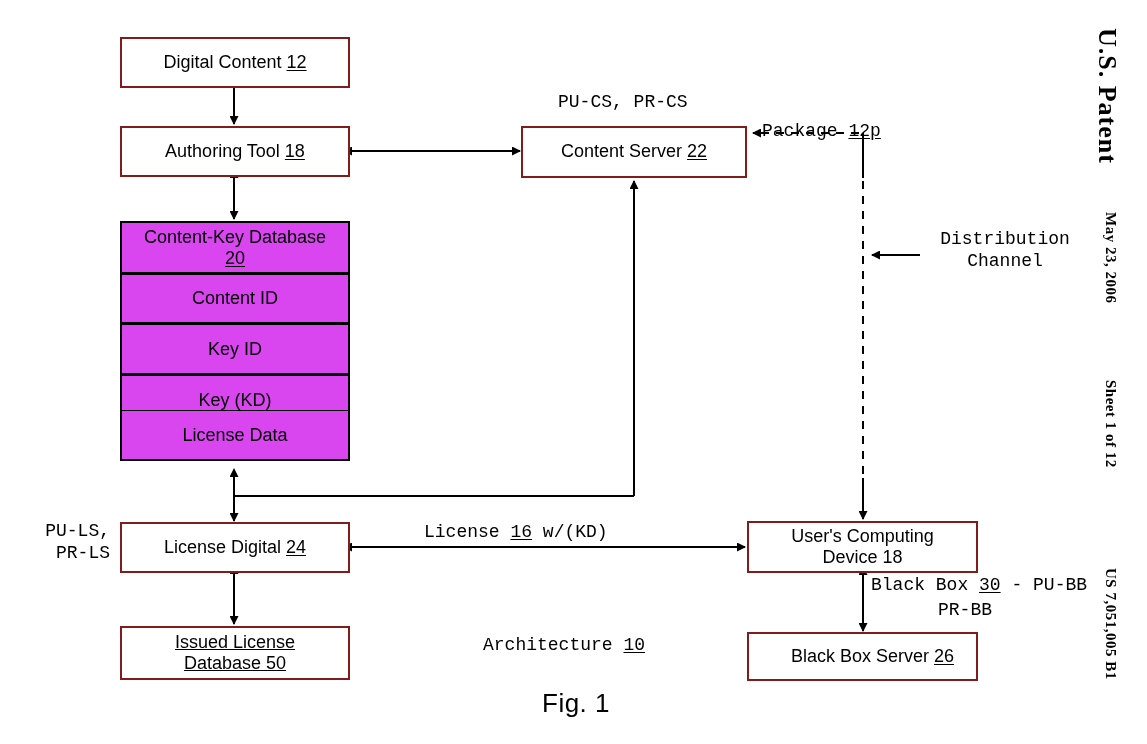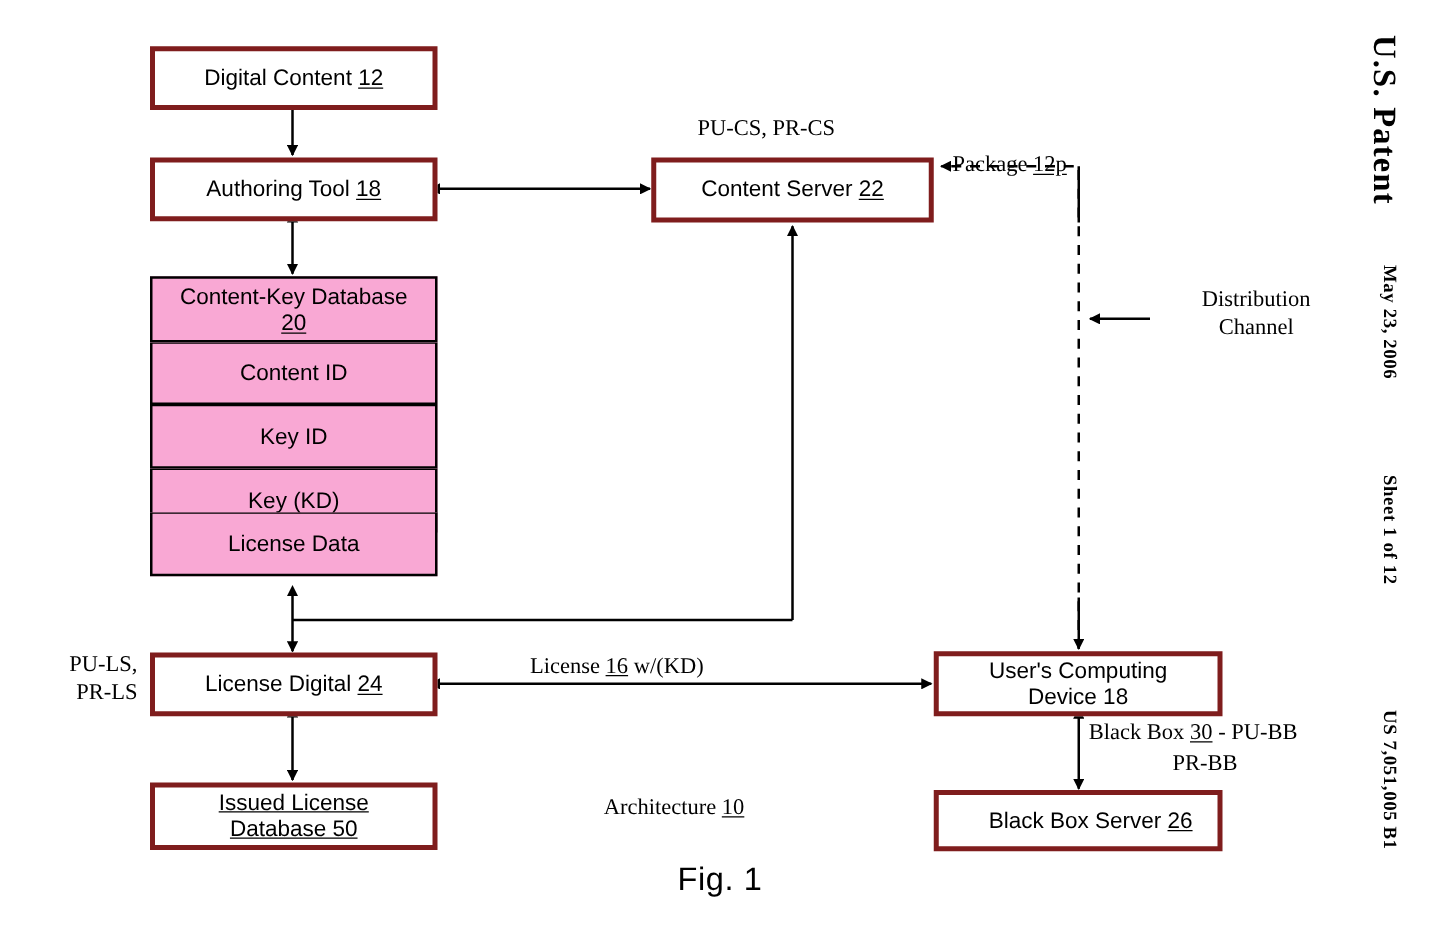--- a/index.html
+++ b/index.html
@@ -12,55 +12,55 @@
     width: 1147px;
     height: 744px;
     background: #ffffff;
     overflow: hidden;
     font-family: "Liberation Sans", sans-serif;
     color: #000000;
   }
   
   .box {
     position: absolute;
-    border: 4px solid #7f1d1d;
+    border: 2px solid #7f1d1d;
     background: #fff;
     box-sizing: border-box;
     display: flex;
     align-items: center;
     justify-content: center;
     text-align: center;
     font-size: 18px;
     line-height: 1.18;
     font-family: "Liberation Sans", sans-serif;
     color: #000;
   }
   .box .lbl { display: block; width: 100%; padding: 0 4px; }
   
   .dbcell {
     position: absolute;
     border: 2px solid #000;
     border-top-width: 1px;
-    background: #f9a8d4;
+    background: #d946ef;
     box-sizing: border-box;
     display: flex;
     align-items: center;
     justify-content: center;
     text-align: center;
     font-size: 18px;
     line-height: 1.16;
   }
   .dbcell.first { border-top-width: 2px; }
   
   .txt {
     position: absolute;
     font-size: 18px;
     line-height: 1.2;
     white-space: pre;
-    font-family: Liberation Serif, serif;
+    font-family: Liberation Mono, monospace;
     color: #000;
   }
   .txt.center { text-align: center; }
   .txt.right  { text-align: right; }
   .figlabel {
     position: absolute;
     font-size: 26px;
     font-weight: normal;
     letter-spacing: .5px;
     font-family: "Liberation Sans", sans-serif;

